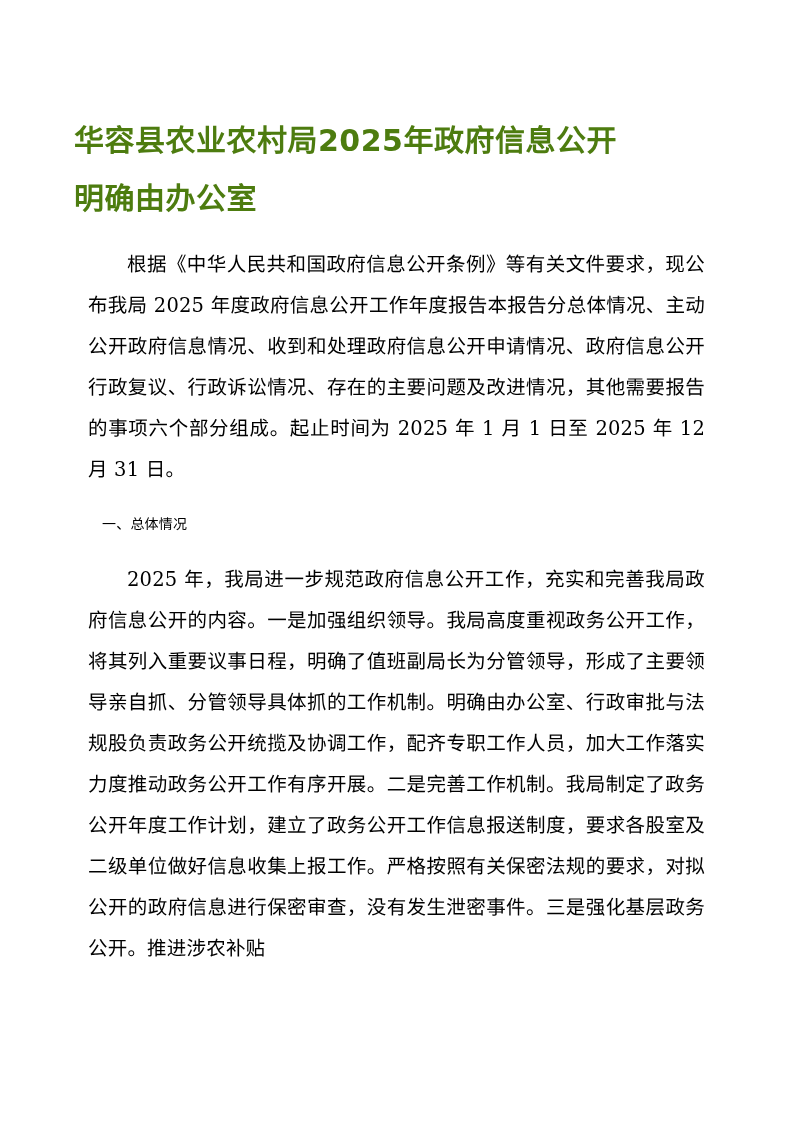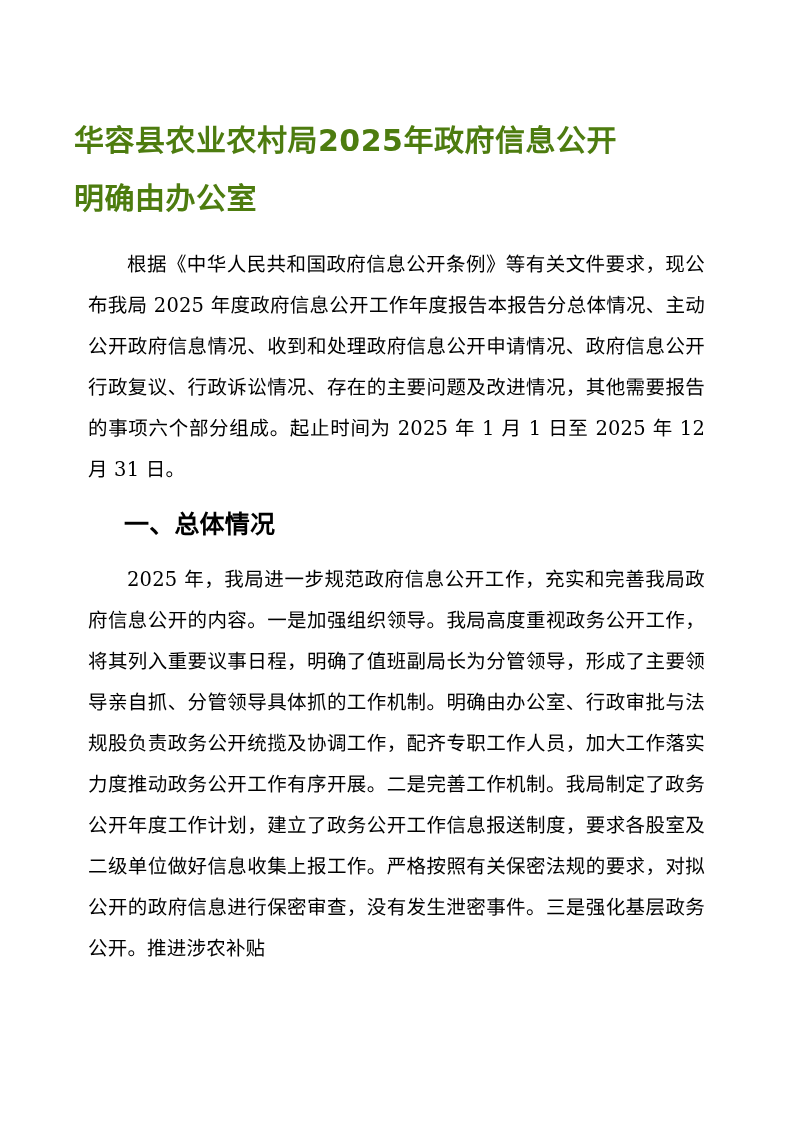--- a/index.html
+++ b/index.html
@@ -44,22 +44,22 @@
     letter-spacing: 0.2px;
   }
   .para {
     text-indent: 2em;
     margin: 14px;
   }
   .heading-para {
     text-indent: 2em;
     margin: 0;
     font-family: "DejaVu Sans", "Liberation Sans", sans-serif;
-    font-weight: bold;
-    font-size: 25px;
+    font-weight: normal;
+    font-size: 14px;
     line-height: 41px;
   }
   .strong-inline {
     font-family: "DejaVu Sans", "Liberation Sans", sans-serif;
     font-weight: normal;
   }
 </style>
 </head>
 <body>
 

